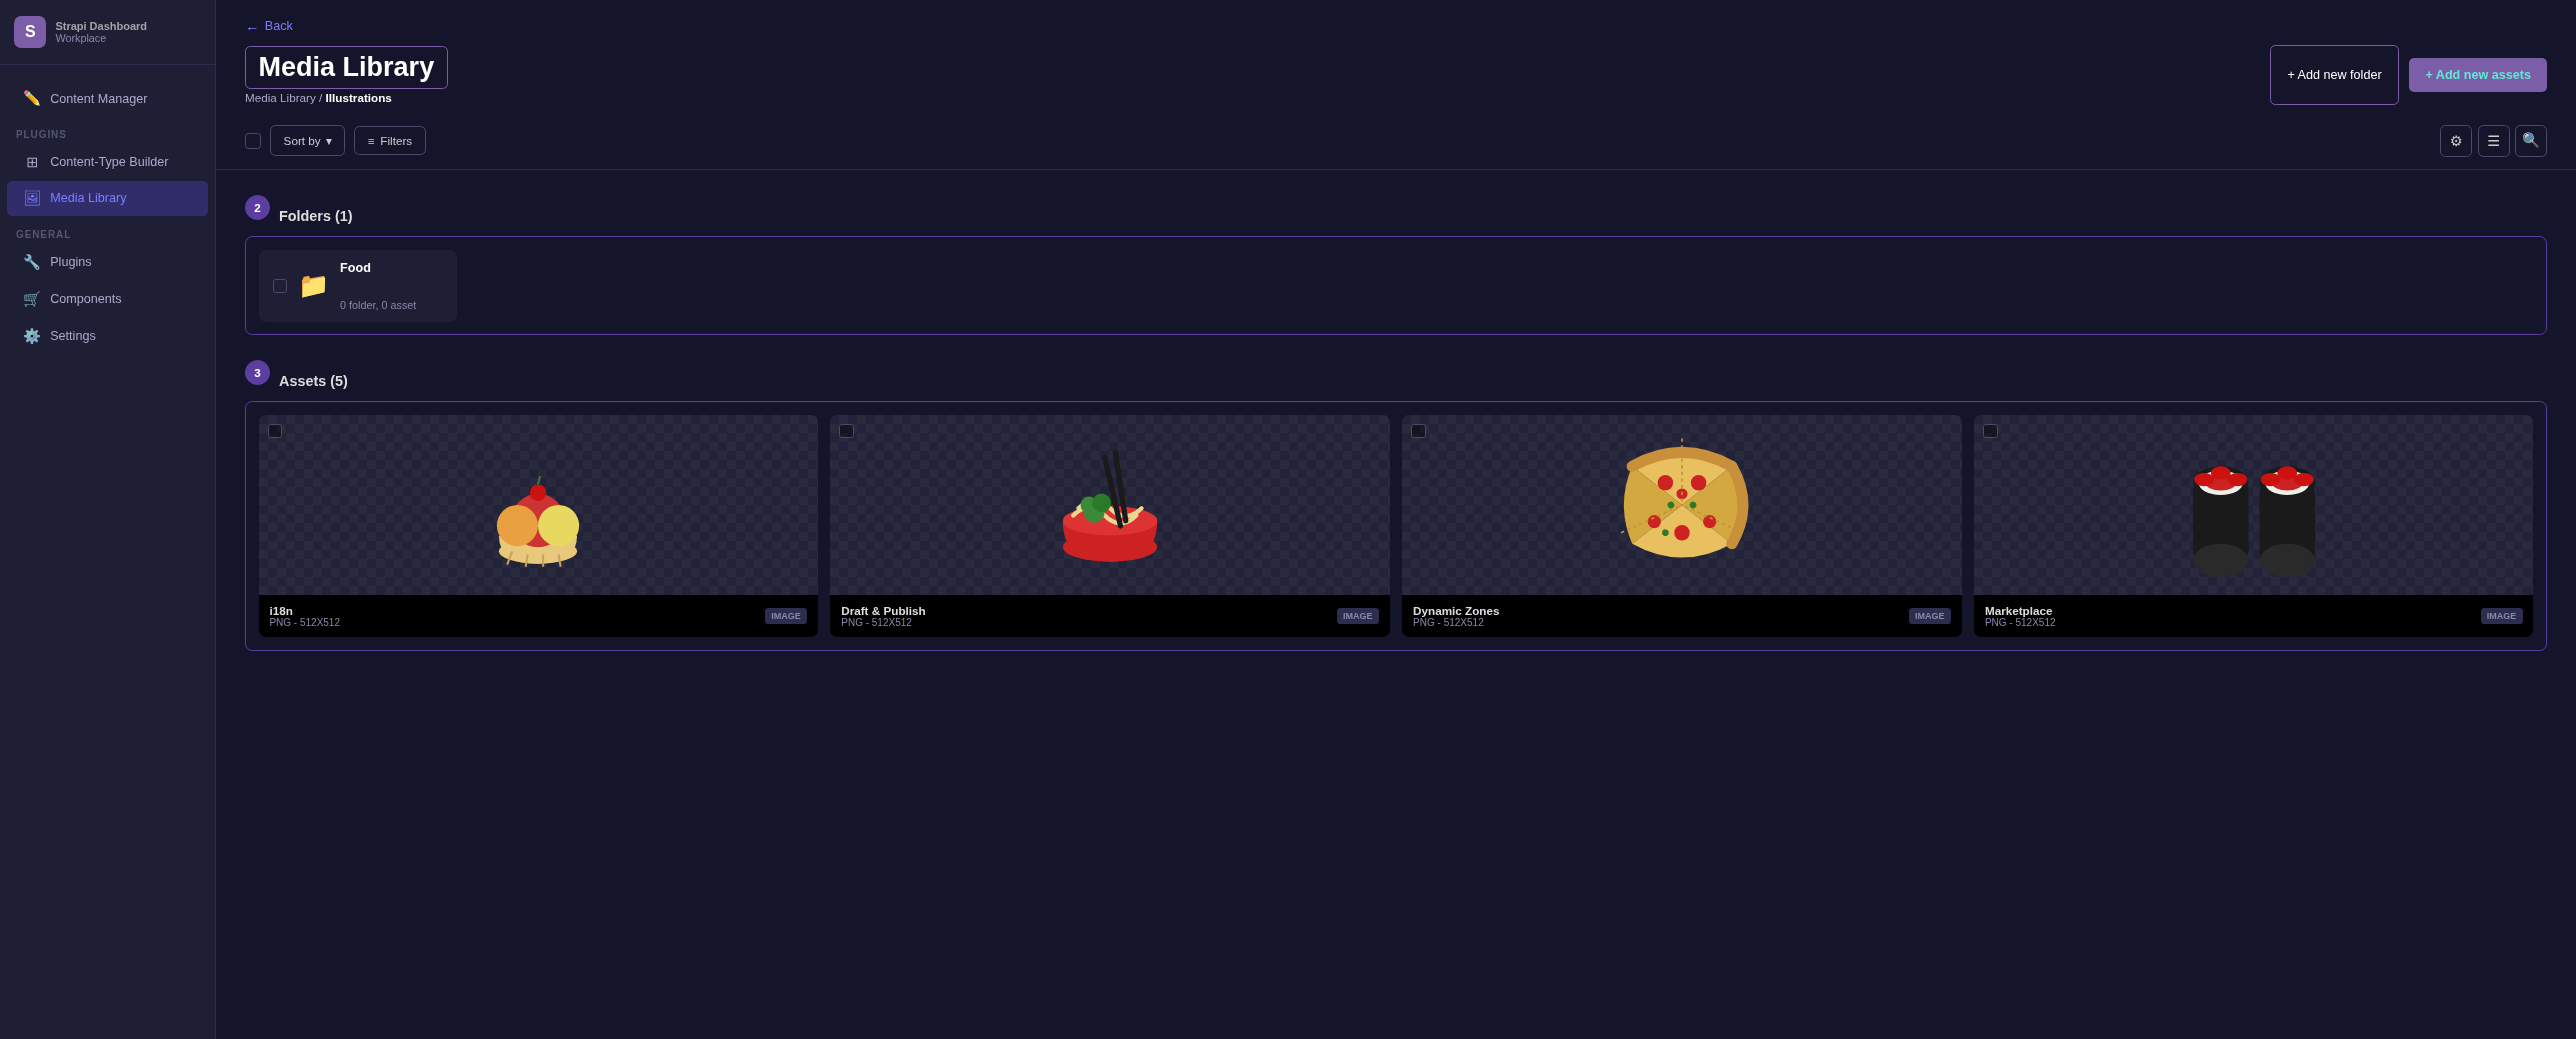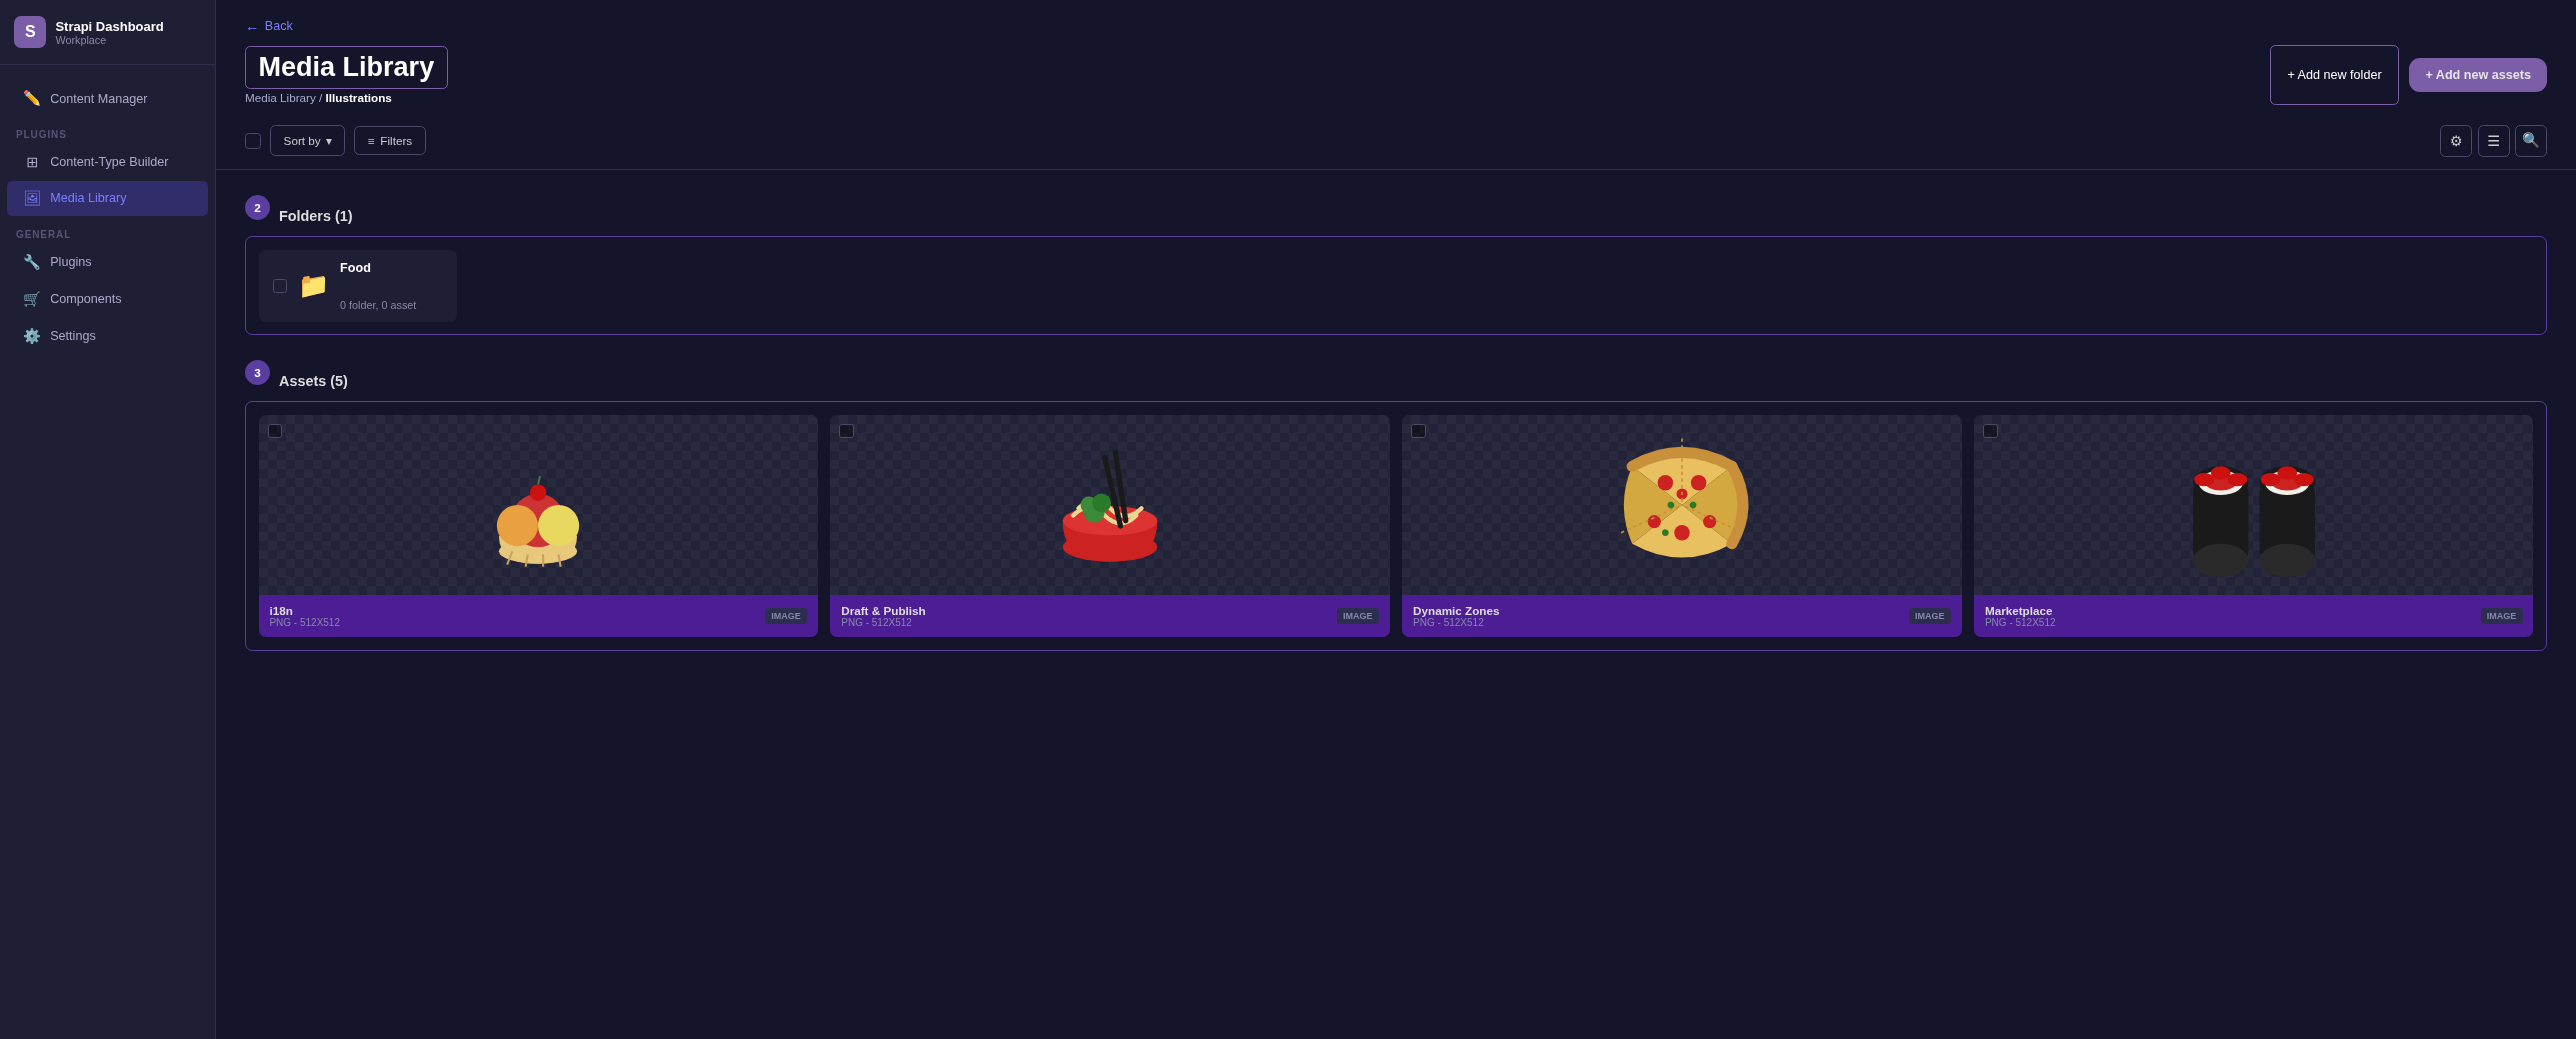--- a/index.html
+++ b/index.html
@@ -38,23 +38,23 @@
       justify-content: center;
       font-size: 16px;
       font-weight: bold;
       color: #fff;
     }
     .logo-text {
       display: flex;
       flex-direction: column;
     }
     .logo-title {
-      font-size: 13px;
+      font-size: 11px;
       font-weight: 600;
-      color: #ffffff;
+      color: #a3a3a3;
     }
     .logo-subtitle {
       font-size: 10.8px;
       color: #8888aa;
     }
     .sidebar-nav {
       padding: 14.4px 0;
       flex: 1;
     }
     .nav-item {
@@ -151,23 +151,23 @@
       color: #fff;
       font-size: 12.6px;
       cursor: pointer;
     }
     .btn-primary {
       display: flex;
       align-items: center;
       gap: 5.4px;
       padding: 10px 16px;
       border: none;
-      border-radius: 11px;
+      border-radius: 5px;
       background: #7b5ea7;
-      color: #e5e5e5;
+      color: #5eead4;
       font-size: 12.6px;
       cursor: pointer;
       font-weight: 600;
     }
 
     
     .toolbar {
       display: flex;
       align-items: center;
       justify-content: space-between;
@@ -342,21 +342,21 @@
       height: 180px;
       background: repeating-conic-gradient(#2a2a3e 0% 25%, #222238 0% 50%) 0 0 / 18px 18px;
       display: flex;
       align-items: center;
       justify-content: center;
       overflow: hidden;
       position: relative;
     }
     .asset-footer {
       padding: 9px 10.8px;
-      background: #4c1d95;
+      background: #000000;
       display: flex;
       align-items: center;
       justify-content: space-between;
     }
     .asset-info .asset-name {
       font-size: 11.7px;
       font-weight: 600;
       color: #ddd;
     }
     .asset-info .asset-meta {

